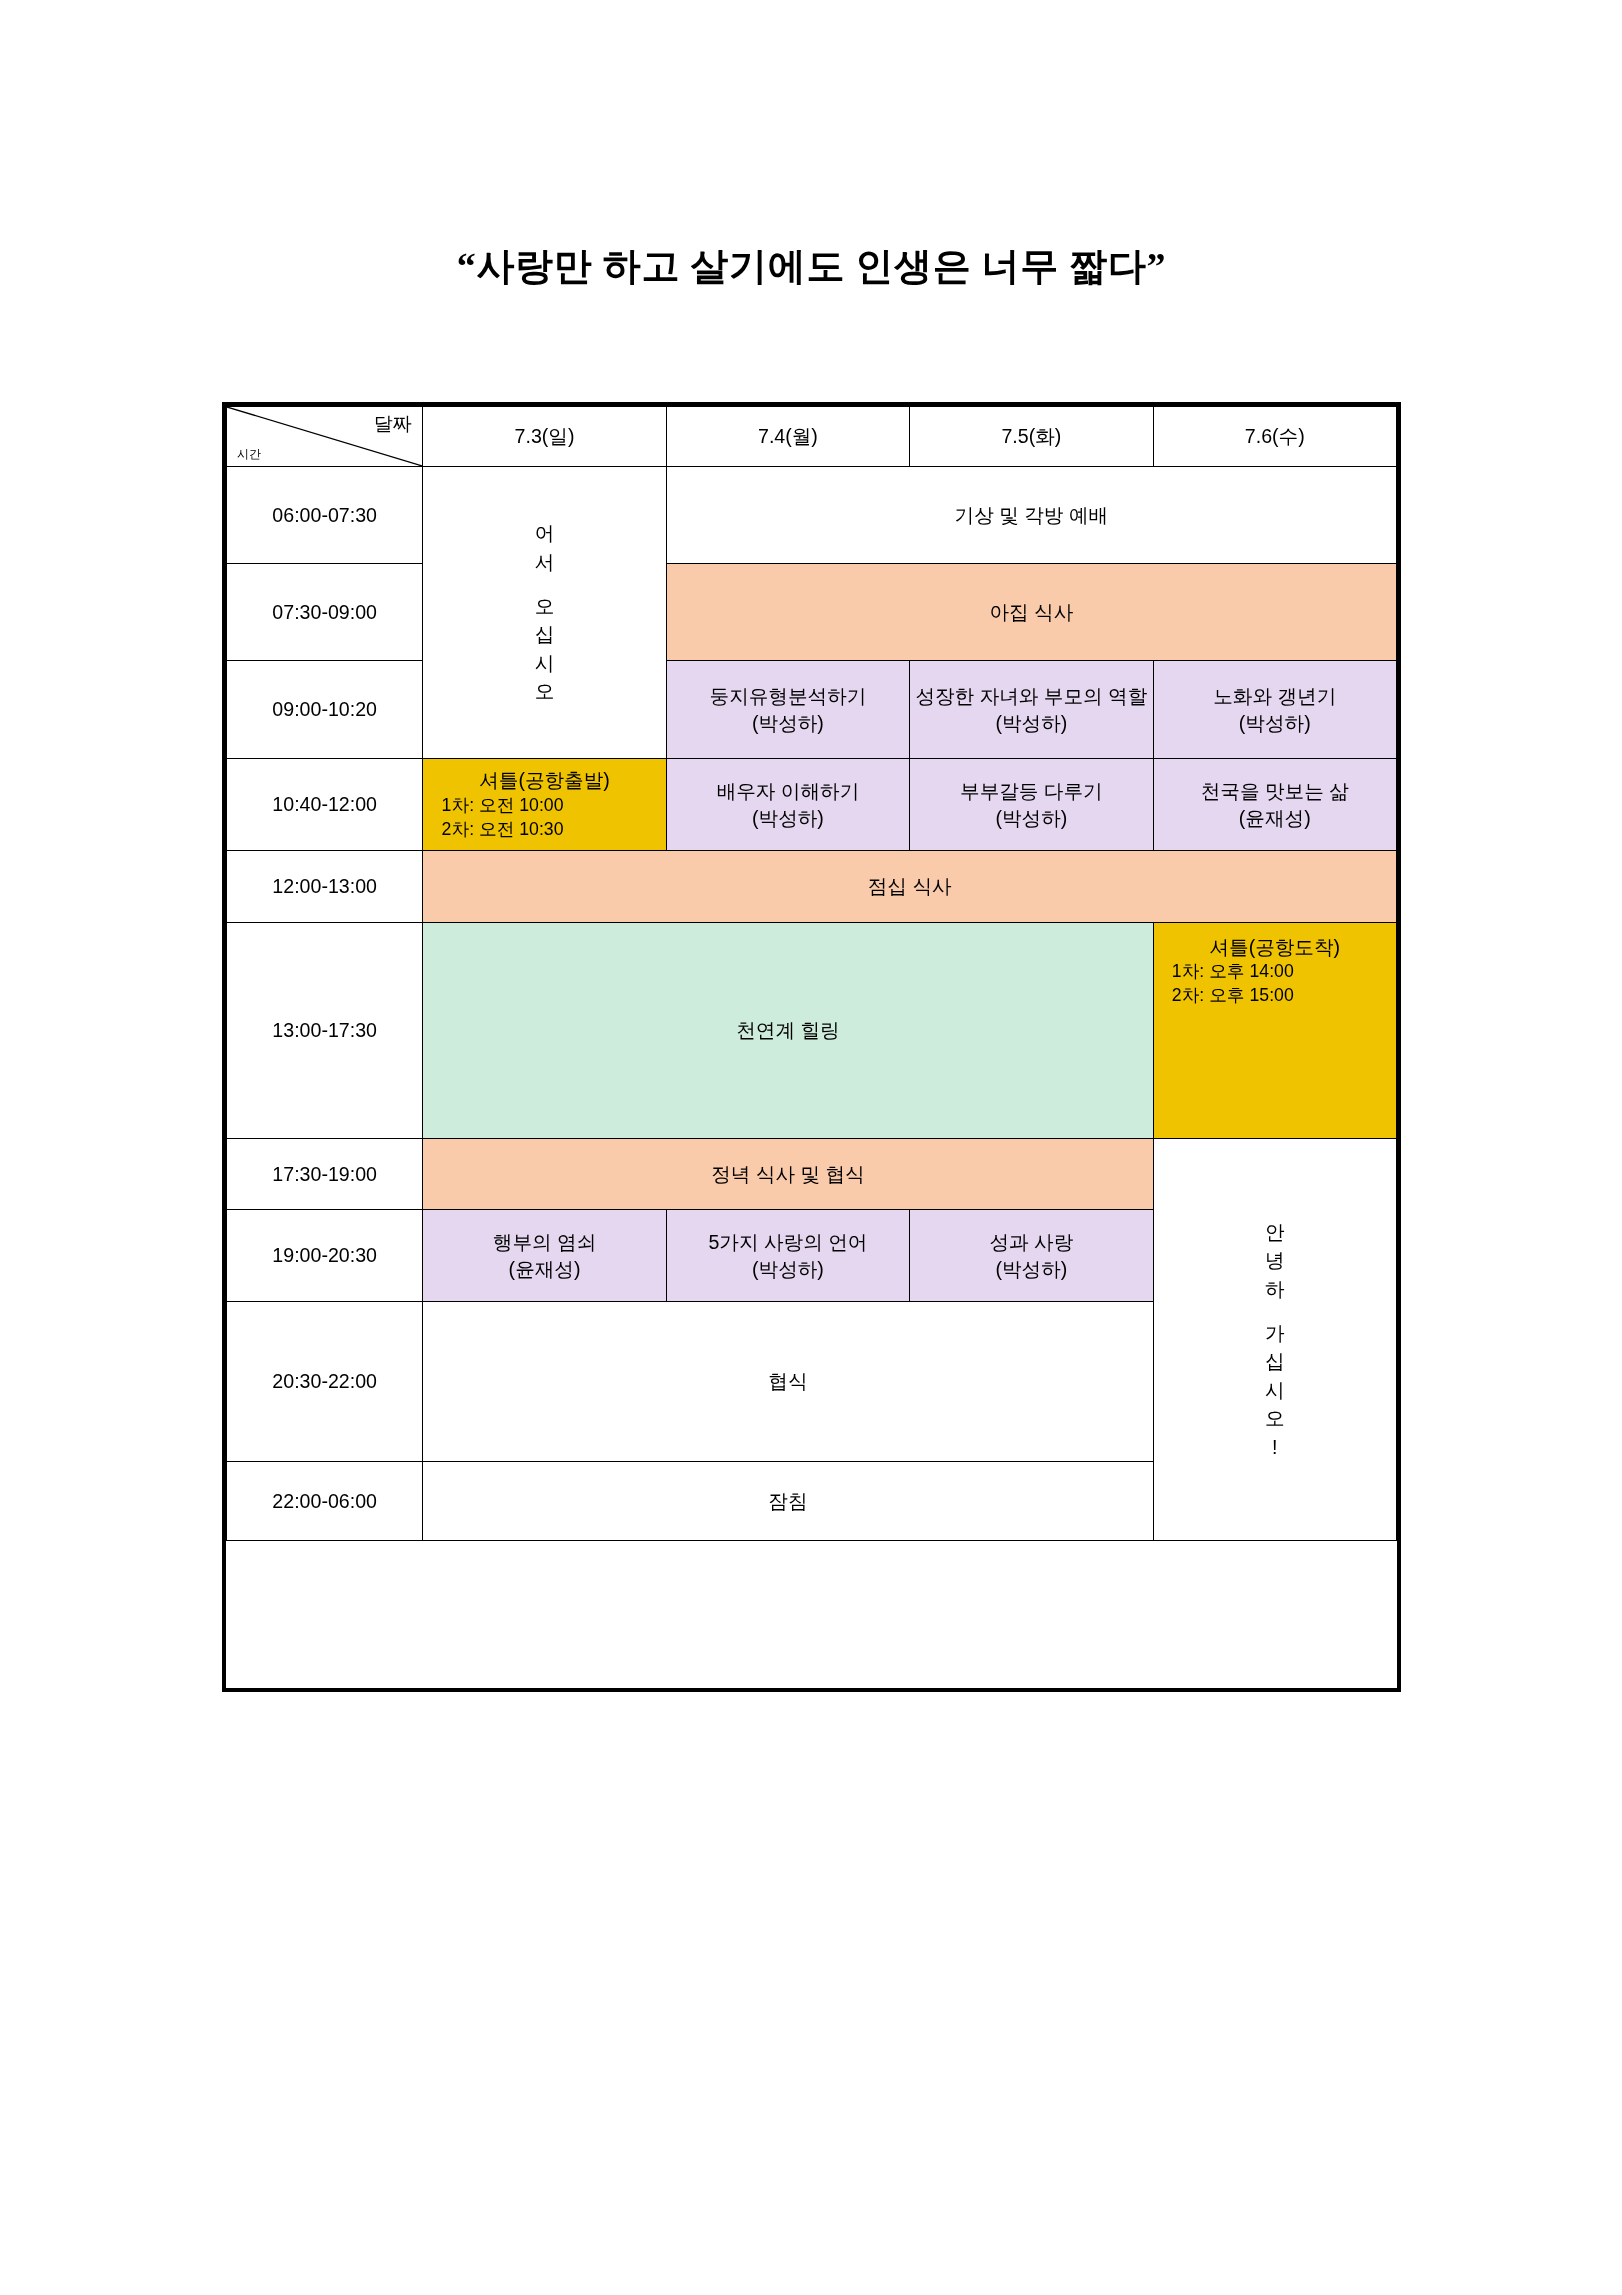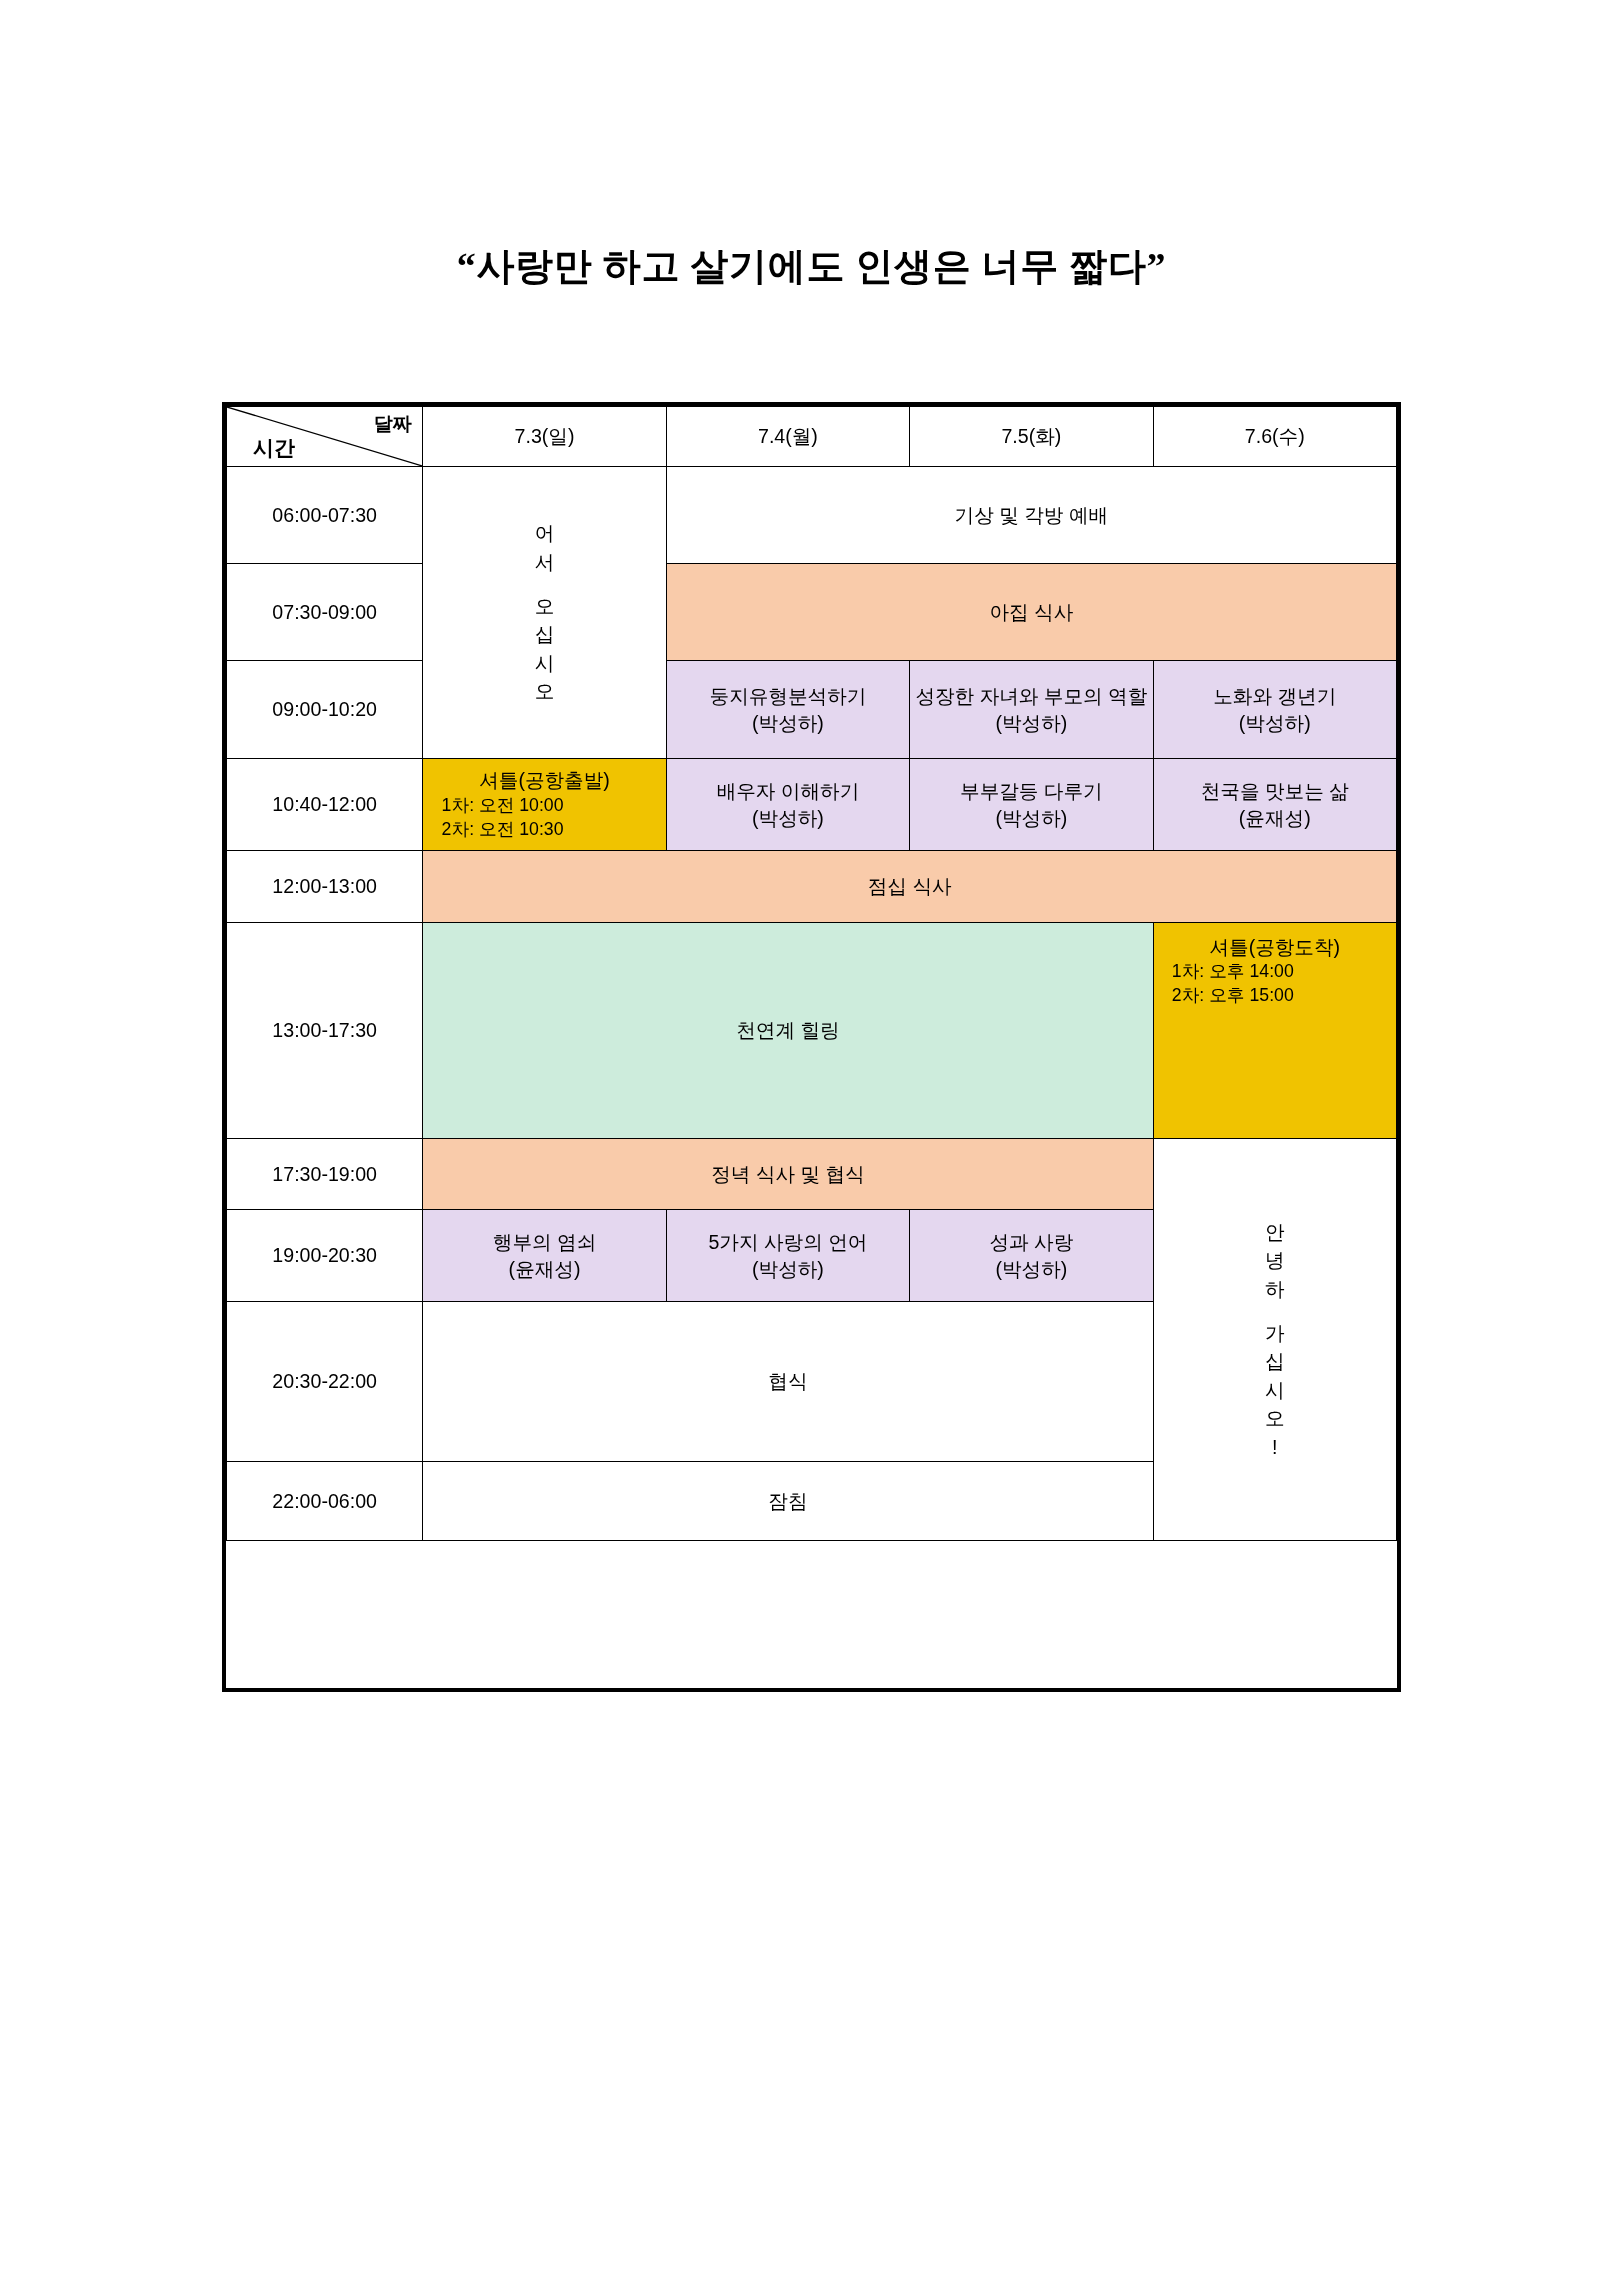--- a/index.html
+++ b/index.html
@@ -78,38 +78,37 @@
 
   
   .hdr {
     height: 60px;
     font-size: 21px;
   }
   .corner {
     position: relative;
     height: 60px;
     padding: 0 !important;
-    font-weight: bold;
   }
   .corner .diag {
     position: absolute;
     left: 0; top: 0;
     width: 100%; height: 100%;
   }
   .corner .lbl-day {
     position: absolute;
     right: 10.5px;
     top: 3.9px;
     font-size: 19px;
   }
   .corner .lbl-time {
     position: absolute;
-    left: 26px;
+    left: 10px;
     bottom: 3.9px;
-    font-size: 21px;
+    font-size: 12px;
   }
 
   
   .time {
     font-size: 19.6px;
     font-family: "Liberation Sans", sans-serif;
     letter-spacing: 0px;
   }
 
   

